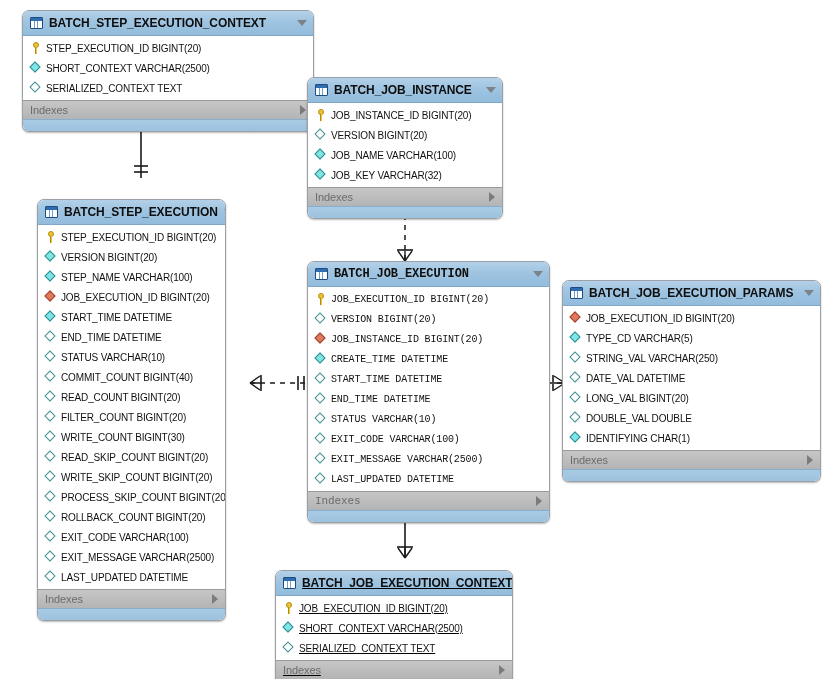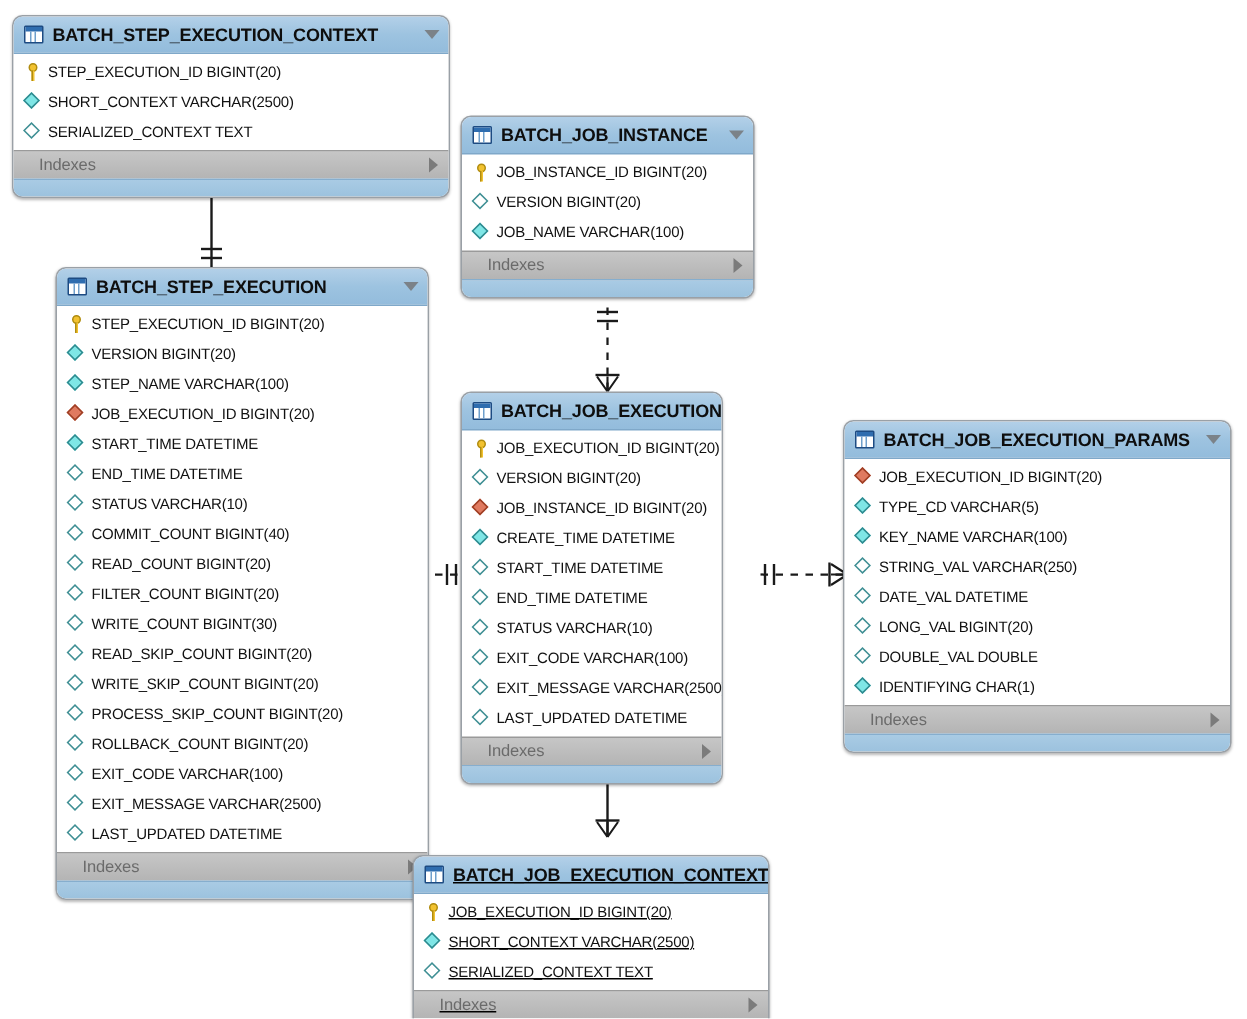--- a/index.html
+++ b/index.html
@@ -149,21 +149,21 @@
     background: #e07a60;
     border-color: #9e3f25;
   }
 
   .tbl-indexes {
     height: 18px;
     background: linear-gradient(to bottom, #c6c6c6 0%, #b4b4b4 100%);
     border-top: 1px solid #9a9a9a;
     display: flex;
     align-items: center;
-    padding: 0 7px 0 17px;
+    padding: 0 7px 0 7px;
     justify-content: space-between;
   }
   .idx-label {
     font-size: 11px;
     color: #6b6b6b;
     flex: 1 1 auto;
     letter-spacing: -0.1px;
   }
   .idx-caret {
     width: 0; height: 0;
@@ -243,21 +243,21 @@
 
       <line x1="8" y1="11" x2="22" y2="11" stroke="#1a1a1a" stroke-width="1.6"></line>
       <line x1="8" y1="17" x2="22" y2="17" stroke="#1a1a1a" stroke-width="1.6"></line>
 
       <line x1="7" y1="44" x2="23" y2="44" stroke="#1a1a1a" stroke-width="1.6"></line>
       <path d="M15,55 L8,45 M15,55 L22,45 M15,55 L15,45" stroke="#1a1a1a" stroke-width="1.4" fill="none"></path>
     </svg>
   </div>
 
   <div id="tables-layer">
-      <div class="table-box" style="left: 8px; top: 10px; width: 292px;">
+      <div class="table-box" style="left: 22px; top: 10px; width: 292px;">
         <div class="tbl-header">
           <span class="tbl-icon"></span>
           <span class="tbl-title">BATCH_STEP_EXECUTION_CONTEXT</span>
           <span class="tbl-caret"></span>
         </div>
         <div class="tbl-cols">
           <div class="col-row">
             <span class="glyph key"></span>
             <span class="col-label">STEP_EXECUTION_ID BIGINT(20)</span>
           </div>
@@ -288,28 +288,32 @@
             <span class="col-label">JOB_INSTANCE_ID BIGINT(20)</span>
           </div>
           <div class="col-row">
             <span class="glyph dia"></span>
             <span class="col-label">VERSION BIGINT(20)</span>
           </div>
           <div class="col-row">
             <span class="glyph dia dia-filled"></span>
             <span class="col-label">JOB_NAME VARCHAR(100)</span>
           </div>
+          <div class="col-row">
+            <span class="glyph dia dia-filled"></span>
+            <span class="col-label">JOB_KEY VARCHAR(32)</span>
+          </div>
         </div>
         <div class="tbl-indexes">
           <span class="idx-label">Indexes</span>
           <span class="idx-caret"></span>
         </div>
         <div class="tbl-footer"></div>
       </div>
-      <div class="table-box" style="left: 37px; top: 178px; width: 249px;">
+      <div class="table-box" style="left: 37px; top: 199px; width: 189px;">
         <div class="tbl-header">
           <span class="tbl-icon"></span>
           <span class="tbl-title">BATCH_STEP_EXECUTION</span>
           <span class="tbl-caret"></span>
         </div>
         <div class="tbl-cols">
           <div class="col-row">
             <span class="glyph key"></span>
             <span class="col-label">STEP_EXECUTION_ID BIGINT(20)</span>
           </div>
@@ -381,21 +385,21 @@
             <span class="glyph dia"></span>
             <span class="col-label">LAST_UPDATED DATETIME</span>
           </div>
         </div>
         <div class="tbl-indexes">
           <span class="idx-label">Indexes</span>
           <span class="idx-caret"></span>
         </div>
         <div class="tbl-footer"></div>
       </div>
-      <div class="table-box" style="left: 307px; top: 261px; width: 175px;">
+      <div class="table-box" style="left: 307px; top: 261px; width: 243px; font-family: Liberation Mono, monospace;">
         <div class="tbl-header">
           <span class="tbl-icon"></span>
           <span class="tbl-title">BATCH_JOB_EXECUTION</span>
           <span class="tbl-caret"></span>
         </div>
         <div class="tbl-cols">
           <div class="col-row">
             <span class="glyph key"></span>
             <span class="col-label">JOB_EXECUTION_ID BIGINT(20)</span>
           </div>
@@ -451,24 +455,20 @@
         <div class="tbl-cols">
           <div class="col-row">
             <span class="glyph dia dia-fk"></span>
             <span class="col-label">JOB_EXECUTION_ID BIGINT(20)</span>
           </div>
           <div class="col-row">
             <span class="glyph dia dia-filled"></span>
             <span class="col-label">TYPE_CD VARCHAR(5)</span>
           </div>
           <div class="col-row">
-            <span class="glyph dia dia-filled"></span>
-            <span class="col-label">KEY_NAME VARCHAR(100)</span>
-          </div>
-          <div class="col-row">
             <span class="glyph dia"></span>
             <span class="col-label">STRING_VAL VARCHAR(250)</span>
           </div>
           <div class="col-row">
             <span class="glyph dia"></span>
             <span class="col-label">DATE_VAL DATETIME</span>
           </div>
           <div class="col-row">
             <span class="glyph dia"></span>
             <span class="col-label">LONG_VAL BIGINT(20)</span>

